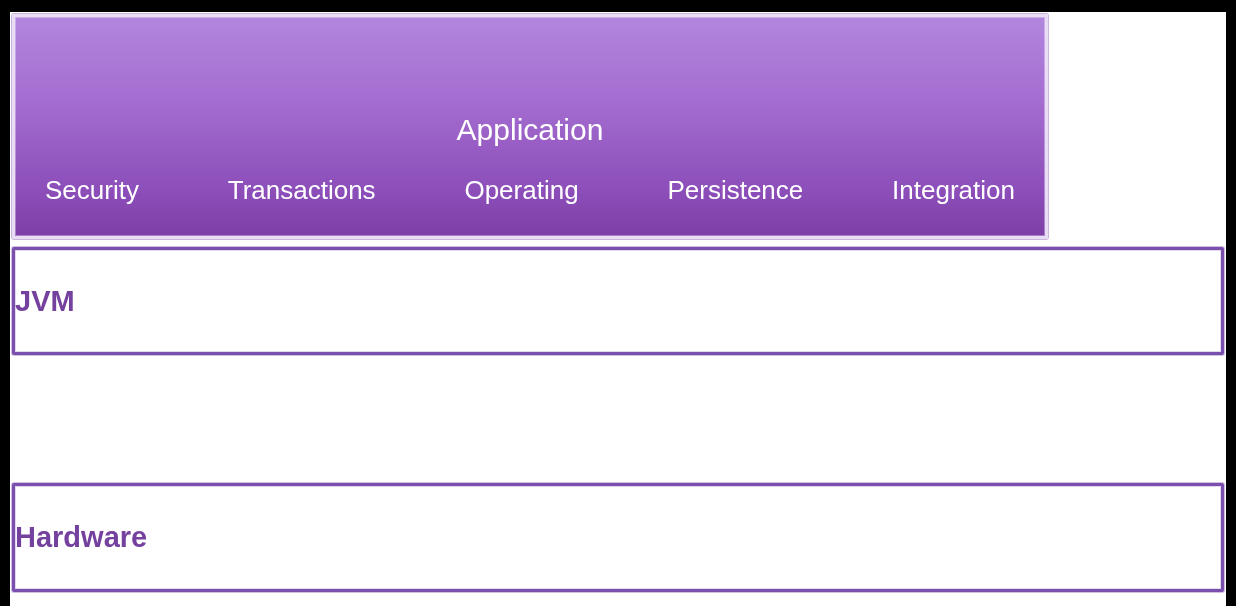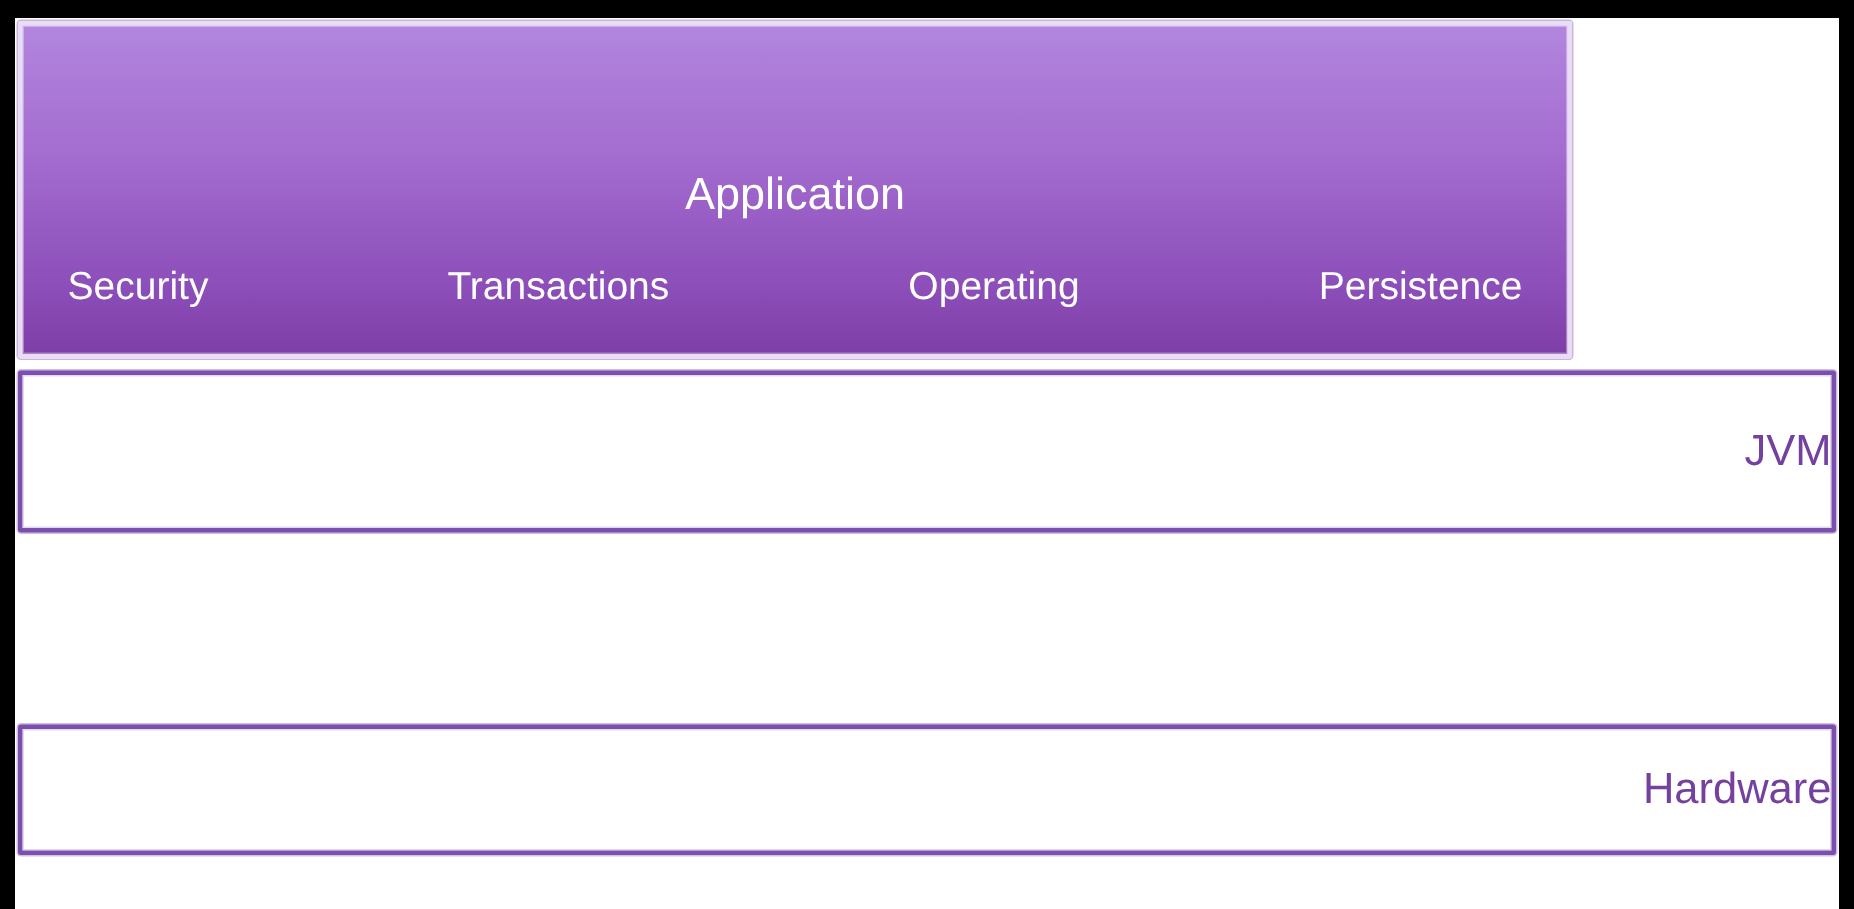--- a/index.html
+++ b/index.html
@@ -66,42 +66,43 @@
     position: absolute;
     left: 2px;
     width: 1212px;
     box-sizing: border-box;
     background: #ffffff;
     border: 3px solid #7b4fae;
     border-radius: 2px;
     box-shadow: 0 0 0 1px rgba(122, 76, 170, 0.35), inset 0 0 0 1px rgba(122, 76, 170, 0.22);
     display: flex;
     align-items: center;
-    justify-content: flex-end;
+    justify-content: flex-start;
     color: #74419e;
     font-size: 29px;
-    font-weight: 400;
+    font-weight: 700;
   }
   .layer-jvm      { top: 235px; height: 108px; }
   .layer-os       { top: 353px; height: 107px; }
-  .layer-hardware { top: 471px; height: 87px; }
+  .layer-hardware { top: 471px; height: 109px; }
 </style>
 </head>
 <body>
 
 <div class="canvas">
   <div class="slide">
 
     <div class="app-box">
       <div class="app-title">Application</div>
       <div class="modules-row">
         <span>Security</span>
         <span>Transactions</span>
         <span>Operating</span>
         <span>Persistence</span>
+        <span>Integration</span>
       </div>
     </div>
 
     <div class="layer-box layer-jvm">
       <span>JVM</span>
     </div>
 
 
     <div class="layer-box layer-hardware">
       <span>Hardware</span>

